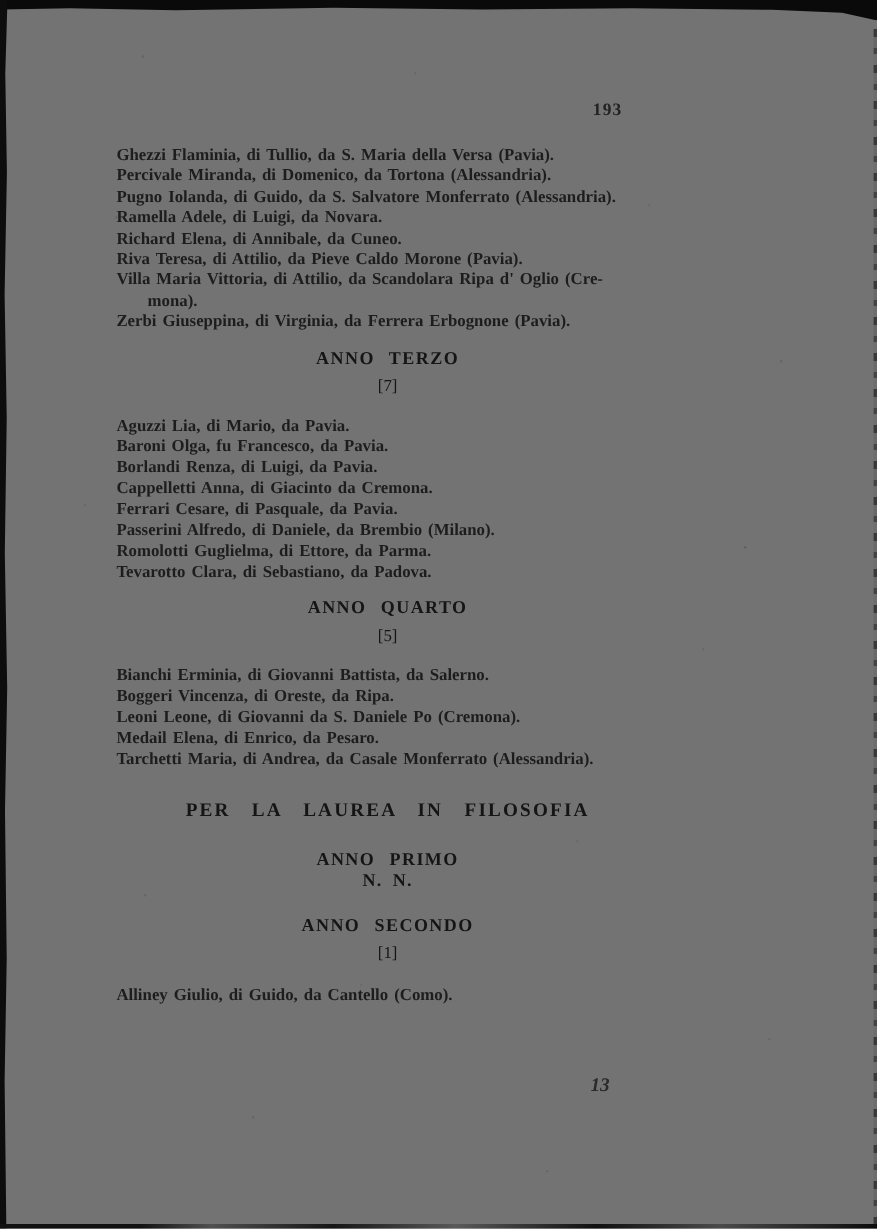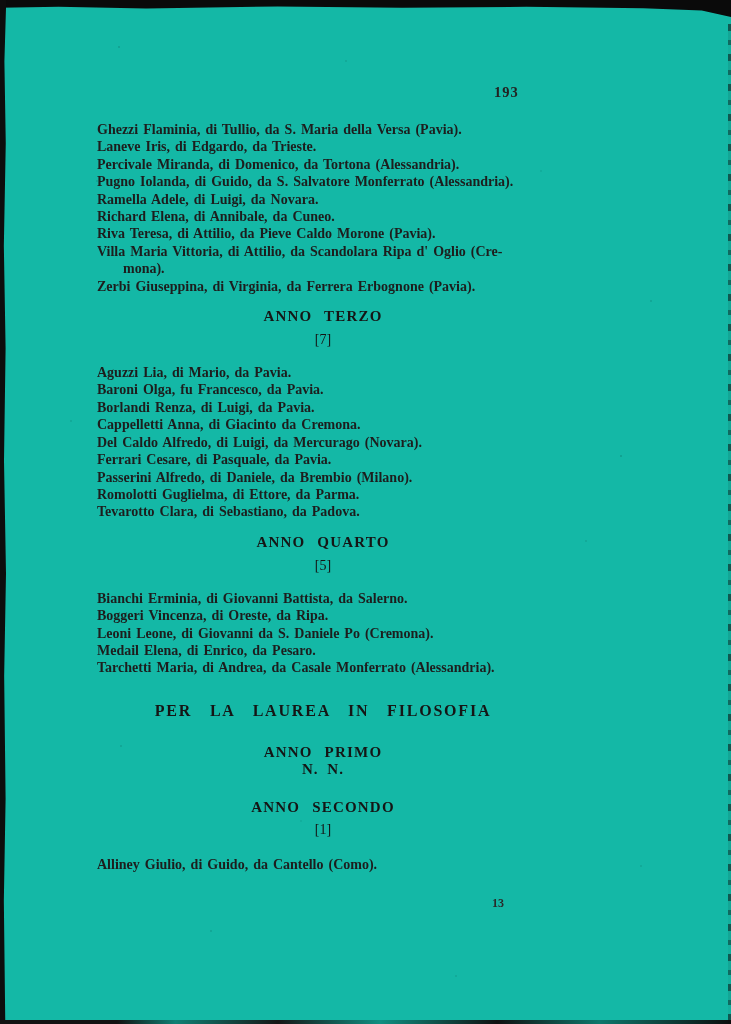--- a/index.html
+++ b/index.html
@@ -5,21 +5,21 @@
   html, body {
     margin: 0;
     padding: 0;
     background: #e8e8e8;
   }
   .page {
     position: relative;
     width: 731px;
     height: 1024px;
     margin: 0 auto;
-    background: #14b8a6;
+    background: #737373;
     overflow: hidden;
     font-family: "Liberation Serif", "DejaVu Serif", serif;
     color: #1c1c1c;
   }
   
   .edge-top {
     position: absolute; top: 0; left: 0; right: 0; height: 17px;
     background: #0a0a0a;
     clip-path: polygon(0 0, 100% 0, 100% 100%, 96% 62%, 88% 48%, 72% 40%, 55% 46%, 38% 38%, 20% 50%, 8% 40%, 0 46%);
     z-index: 5;
@@ -112,60 +112,58 @@
   }
   .note {
     margin-top: 0;
     font-size: 15px; line-height: 17px; font-weight: bold;
     letter-spacing: 1px; word-spacing: 4px;
   }
   .count.sub { margin-top: 5px; }
   .entry-list.final { margin-top: 18px; }
   .signature-mark {
     position: absolute; top: 896px; left: 492px;
-    font-size: 12px; font-weight: bold; color: #2a2a2a;
+    font-size: 16px; font-weight: bold; color: #2a2a2a; font-style: italic;
   }
 </style>
 </head>
 <body>
 
 <div class="page">
 
   <div class="edge-top"></div>
   <div class="edge-left"></div>
   <div class="edge-right"></div>
   <div class="edge-bottom"></div>
   <div class="specks"></div>
 
   <div class="page-number">193</div>
 
   <main class="content">
 
     <div class="entry-list">
         <div class="entry">Ghezzi Flaminia, di Tullio, da S. Maria della Versa (Pavia).</div>
-        <div class="entry">Laneve Iris, di Edgardo, da Trieste.</div>
         <div class="entry">Percivale Miranda, di Domenico, da Tortona (Alessandria).</div>
         <div class="entry">Pugno Iolanda, di Guido, da S. Salvatore Monferrato (Alessandria).</div>
         <div class="entry">Ramella Adele, di Luigi, da Novara.</div>
         <div class="entry">Richard Elena, di Annibale, da Cuneo.</div>
         <div class="entry">Riva Teresa, di Attilio, da Pieve Caldo Morone (Pavia).</div>
         <div class="entry">Villa Maria Vittoria, di Attilio, da Scandolara Ripa d' Oglio (Cre-
 mona).</div>
         <div class="entry">Zerbi Giuseppina, di Virginia, da Ferrera Erbognone (Pavia).</div>
       </div>
 
     <section>
       <h2 class="year-heading">ANNO TERZO</h2>
       <div class="count">[7]</div>
       <div class="entry-list after-count">
           <div class="entry">Aguzzi Lia, di Mario, da Pavia.</div>
           <div class="entry">Baroni Olga, fu Francesco, da Pavia.</div>
           <div class="entry">Borlandi Renza, di Luigi, da Pavia.</div>
           <div class="entry">Cappelletti Anna, di Giacinto da Cremona.</div>
-          <div class="entry">Del Caldo Alfredo, di Luigi, da Mercurago (Novara).</div>
           <div class="entry">Ferrari Cesare, di Pasquale, da Pavia.</div>
           <div class="entry">Passerini Alfredo, di Daniele, da Brembio (Milano).</div>
           <div class="entry">Romolotti Guglielma, di Ettore, da Parma.</div>
           <div class="entry">Tevarotto Clara, di Sebastiano, da Padova.</div>
         </div>
     </section>
 
     <section>
       <h2 class="year-heading">ANNO QUARTO</h2>
       <div class="count">[5]</div>

